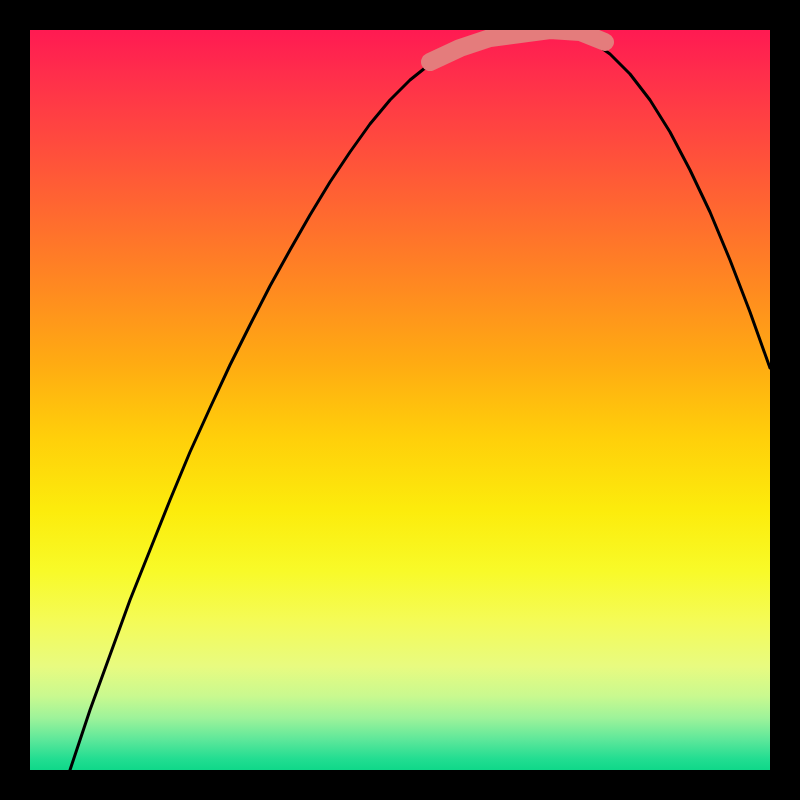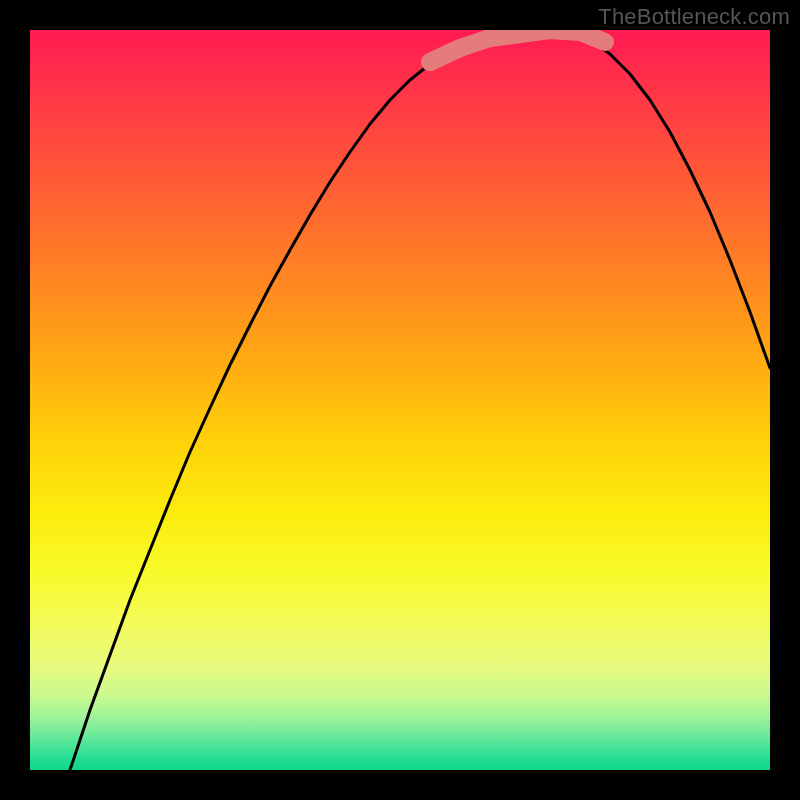--- a/index.html
+++ b/index.html
@@ -82,21 +82,20 @@
     stroke-width: 18;
     stroke-linecap: round;
     stroke-linejoin: round;
   }
 </style>
 </head>
 <body>
 
 <div class="frame">
 
-  <div class="watermark">TheBottleneck.com</div>
 
   <div class="plot-area">
     <div class="gradient"></div>
 
     <svg class="curves" viewBox="0 0 740 740" preserveAspectRatio="none">
       <path id="main-curve" class="curve-black" d="M40 740 L60 680 L80 625 L100 570 L120 520 L140 470 L160 422 L180 378 L200 335 L220 295 L240 256 L260 220 L280 185 L300 152 L320 122 L340 94 L360 70 L380 50 L400 34 L420 22 L440 14 L460 8 L480 4 L500 2 L520 0 L540 2 L560 10 L580 24 L600 44 L620 70 L640 102 L660 140 L680 182 L700 230 L720 282 L740 338"></path>
       <path id="marker-curve" class="marker-stroke" d="M400 32 L430 18 L460 8 L490 4 L520 0 L550 2 L575 12"></path>
     </svg>
   </div>
 

